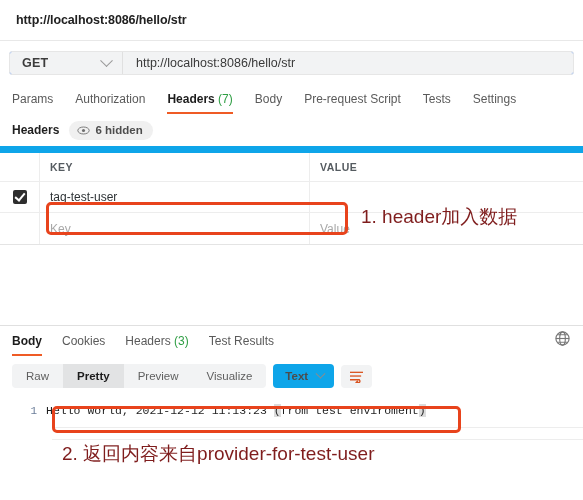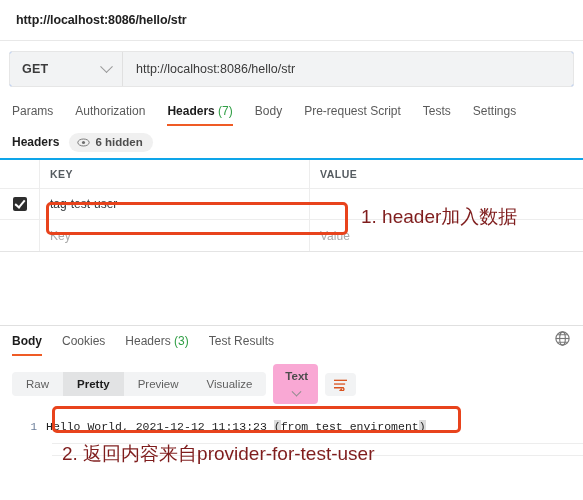--- a/index.html
+++ b/index.html
@@ -25,21 +25,21 @@
   .req-title {
     font-size: 12.5px;
     font-weight: bold;
     color: #212121;
     letter-spacing: -0.1px;
   }
 
   
   .url-row {
     margin: 10px 9px 0 9px;
-    height: 36px;
+    height: 24px;
     display: flex;
     border: 1px solid #e6e6e6;
     border-radius: 3px;
     background: #3b82f6;
     overflow: hidden;
   }
   .method-box {
     width: 113px;
     display: flex;
     align-items: center;
@@ -122,21 +122,21 @@
     font-weight: bold;
     color: #4d4d4d;
   }
   .eye {
     width: 13px; height: 13px;
     display: block;
   }
 
   
   .tbl {
-    border-top: 2px solid #0ea5e9;
+    border-top: 7px solid #0ea5e9;
     border-bottom: 1px solid #e4e4e4;
   }
   .trow {
     display: flex;
     height: 31px;
     border-bottom: 1px solid #ededed;
     position: relative;
   }
   .trow:last-child { border-bottom: none; }
   .cell-chk {
@@ -265,25 +265,24 @@
   }
   .seg-item.active {
     background: #e2e3e4;
     color: #1c1c1c;
     font-weight: bold;
   }
   .type-sel {
     display: flex;
     align-items: center;
     gap: 9px;
-    background: #f9a8d4;
+    background: #0ea5e9;
     border-radius: 4px;
     padding: 6px 10px 6px 12px;
     cursor: pointer;
-    flex-direction: column;
   }
   .type-sel .t {
     font-size: 11.5px;
     font-weight: bold;
     color: #4c4c4c;
   }
   .chev-sm {
     width: 7px; height: 7px;
     border-right: 1.4px solid #8c8c8c;
     border-bottom: 1.4px solid #8c8c8c;

